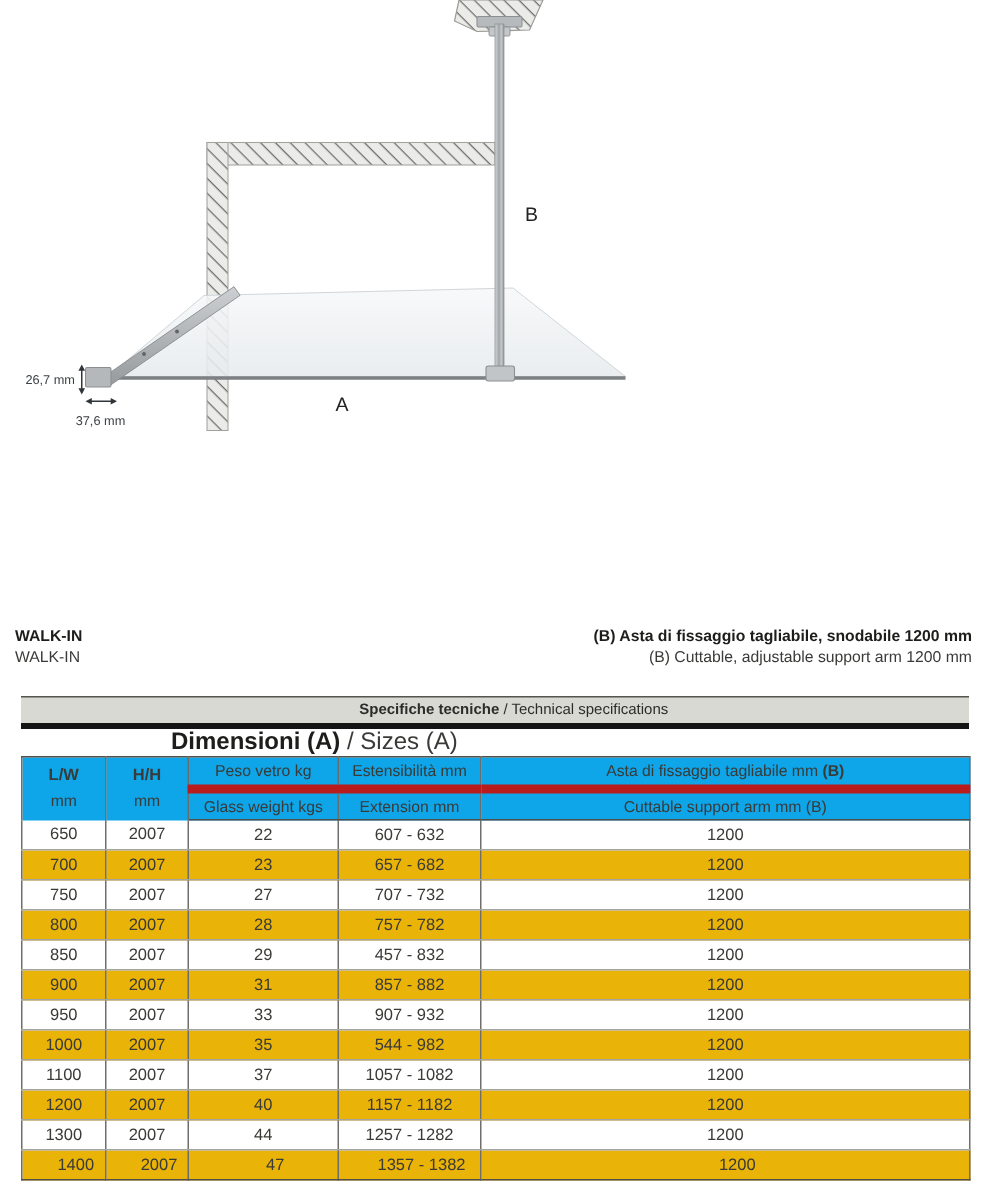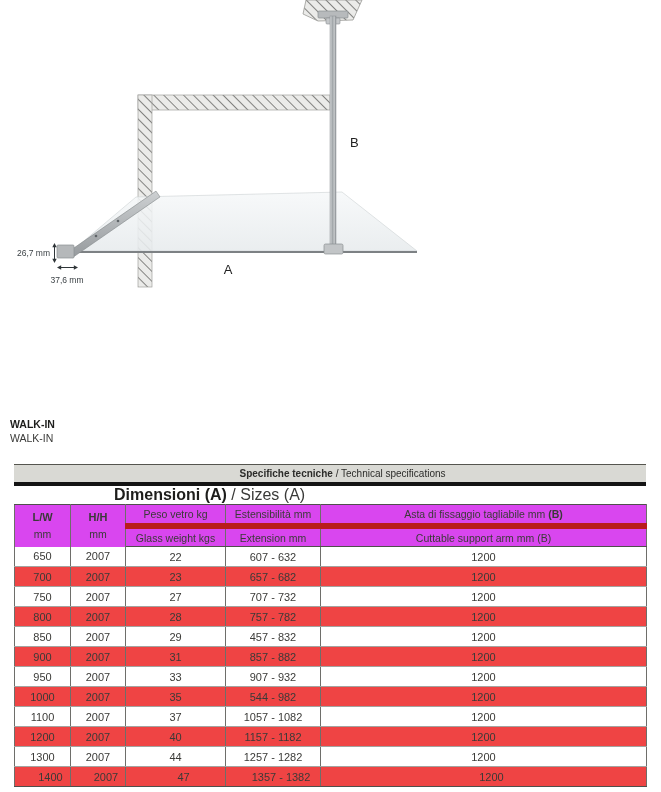--- a/index.html
+++ b/index.html
@@ -23,31 +23,31 @@
         text-align:center;font-size:10px;color:#2c2c2a;padding-left:25px;}
   .band .b{font-weight:bold;}
   .thick{height:4px;background:#141414;}
   .caption{height:18px;line-height:18px;font-size:16px;padding-left:100px;background:#fff;color:#3a3a38;}
   .caption .b{font-weight:bold;color:#1d1d1b;}
   table.grid{border-collapse:collapse;width:632px;table-layout:fixed;font-size:11px;color:#3a3a37;}
   table.grid col.c1{width:56px;} table.grid col.c2{width:55px;}
   table.grid col.c3{width:100px;} table.grid col.c4{width:95px;} table.grid col.c5{width:326px;}
   table.grid th, table.grid td{border-left:1px solid #6e6e6a;border-right:1px solid #6e6e6a;
       text-align:center;font-weight:normal;padding:0;}
-  thead th{font-size:10.5px;height:18px;background:#d946ef;}
+  thead th{font-size:10.5px;height:18px;background:#0ea5e9;}
   thead tr.r1 th{border-top:1px solid #4f4f4c;}
   thead th.split{border-bottom:6px solid #b91c1c;}
   thead th.merged{height:35px;vertical-align:middle;}
   thead th .hb{font-weight:bold;font-size:11px;display:block;line-height:18px;}
   thead th .hn{display:block;line-height:17px;}
   thead tr.r2 th{border-bottom:1px solid #4f4f4c;height:17px;}
   .bold-b{font-weight:bold;}
   tbody td{height:19px;border-bottom:1px solid #a3a3a0;}
   tbody tr:last-child td{border-bottom:1px solid #4f4f4c;padding-left:16px;}
-  tbody tr.alt td{background:#ef4444;}
+  tbody tr.alt td{background:#eab308;}
 </style>
 </head>
 <body>
 
 <div id="page">
 
   <svg id="diagram" width="661" height="310" viewBox="0 0 661 310" xmlns="http://www.w3.org/2000/svg">
     <defs>
       <pattern id="hatch" patternUnits="userSpaceOnUse" width="7" height="7" patternTransform="rotate(45)">
         <rect width="7" height="7" fill="#ebebe9"></rect>
@@ -104,20 +104,24 @@
     <text class="dim-label" x="67" y="283" text-anchor="middle">37,6 mm</text>
 
     <text class="big-label" x="228" y="274" text-anchor="middle">A</text>
     <text class="big-label" x="350" y="147">B</text>
   </svg>
 
   <div class="intro">
     <div class="left">
       <div class="line1">WALK-IN</div>
       <div class="line2">WALK-IN</div>
+    </div>
+    <div class="right">
+      <div class="line1">(B) Asta di fissaggio tagliabile, snodabile 1200 mm</div>
+      <div class="line2">(B) Cuttable, adjustable support arm 1200 mm</div>
     </div>
   </div>
 
   <div class="spec">
     <div class="band">
       <span class="b">Specifiche tecniche</span><span> / Technical specifications</span>
     </div>
     <div class="thick"></div>
     <div class="caption">
       <span class="b">Dimensioni  (A)</span><span> / Sizes (A)</span>

